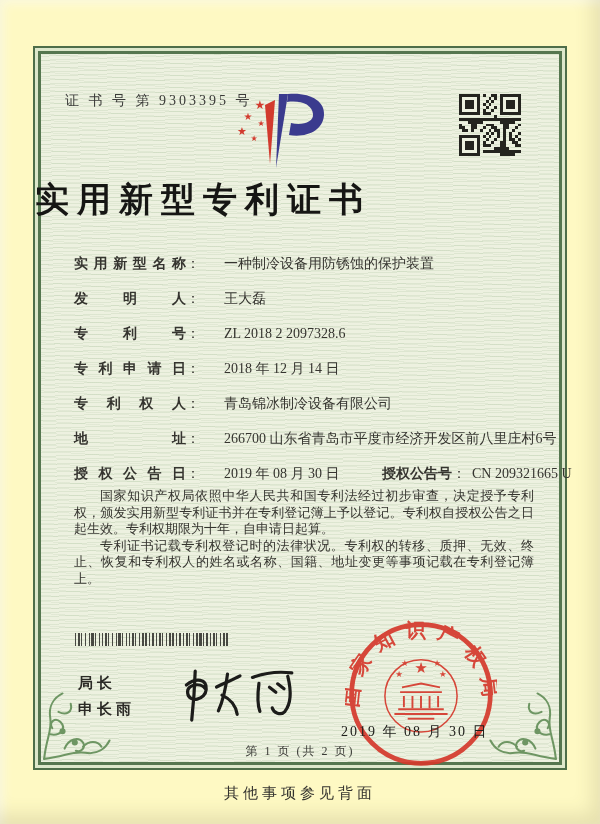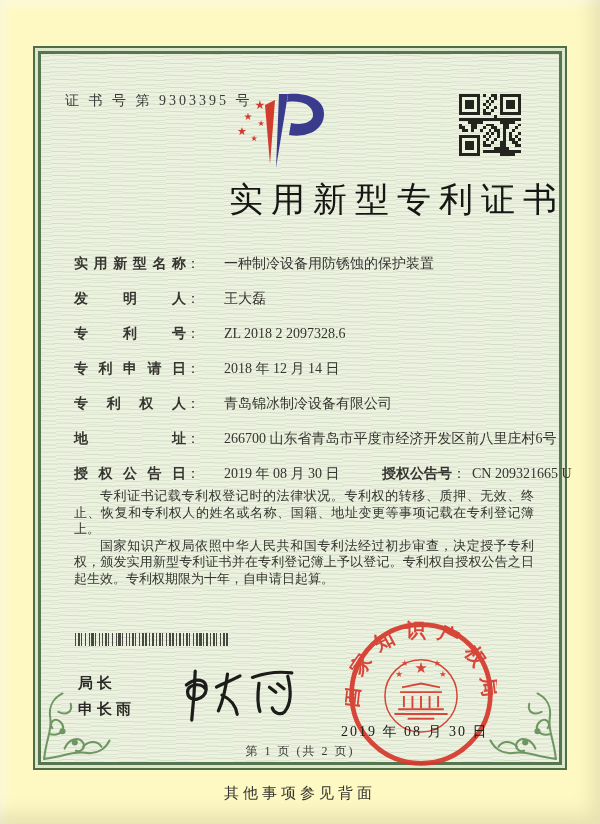--- a/index.html
+++ b/index.html
@@ -24,22 +24,22 @@
       #edf1e0;
   }
 
   .cert-no { position:absolute; left:30px; top:44px; font-size:14px; letter-spacing:3px; color:#3a3a38; }
 
   .logo { position:absolute; left:201px; top:44px; width:95px; height:78px; }
 
   .qr { position:absolute; left:424px; top:46px; width:62px; height:62px; }
 
   .title {
-    position:absolute; left:0; right:0; top:129px; text-align:right;
-    font-size:34px; font-weight:normal; letter-spacing:8px; color:#161614;padding-left:12px;
+    position:absolute; left:0; right:0; top:129px; text-align:left;
+    font-size:34px; font-weight:bold; letter-spacing:8px; color:#161614;
   }
 
   .fields { position:absolute; left:39px; top:206px; right:28px; color:#35342f; }
   .field-row { font-size:14px; line-height:20px; margin-bottom:15px; white-space:nowrap; }
   .flabel { display:inline-block; }
   .flabel-inner { display:inline-block; width:112px; text-align:justify; text-align-last:justify;font-weight:bold; }
   .flabel::after { content:"\FF1A"; }
   .fvalue { margin-left:24px; }
   .row-double { position:relative; }
   .pair2 { position:absolute; left:308px; top:0; }
@@ -267,22 +267,22 @@
         <span>
           <span class="flabel"><span class="flabel-inner">授权公告日</span></span><span class="fvalue">2019 年 08 月 30 日</span>
         </span>
         <span class="pair2">
           <span class="flabel"><span class="flabel-inner">授权公告号</span></span><span class="fvalue">CN 209321665 U</span>
         </span>
       </div>
     </div>
 
     <div class="paras">
+      <p>国家知识产权局依照中华人民共和国专利法经过初步审查，决定授予专利权，颁发实用新型专利证书并在专利登记簿上予以登记。专利权自授权公告之日起生效。专利权期限为十年，自申请日起算。</p>
       <p>专利证书记载专利权登记时的法律状况。专利权的转移、质押、无效、终止、恢复和专利权人的姓名或名称、国籍、地址变更等事项记载在专利登记簿上。</p>
-      <p>国家知识产权局依照中华人民共和国专利法经过初步审查，决定授予专利权，颁发实用新型专利证书并在专利登记簿上予以登记。专利权自授权公告之日起生效。专利权期限为十年，自申请日起算。</p>
     </div>
 
     <div class="barcode"></div>
 
     <div class="commissioner-title">局长</div>
     <div class="commissioner-name">申长雨</div>
 
     <svg class="signature" viewBox="0 0 135 55">
       <g fill="none" stroke="#1c1c1a" stroke-width="3.1" stroke-linecap="round" stroke-linejoin="round">
         <path d="M18,18 C28,11 38,13 37,23 C36,33 20,36 19,26 C18,17 32,16 36,22"></path>

